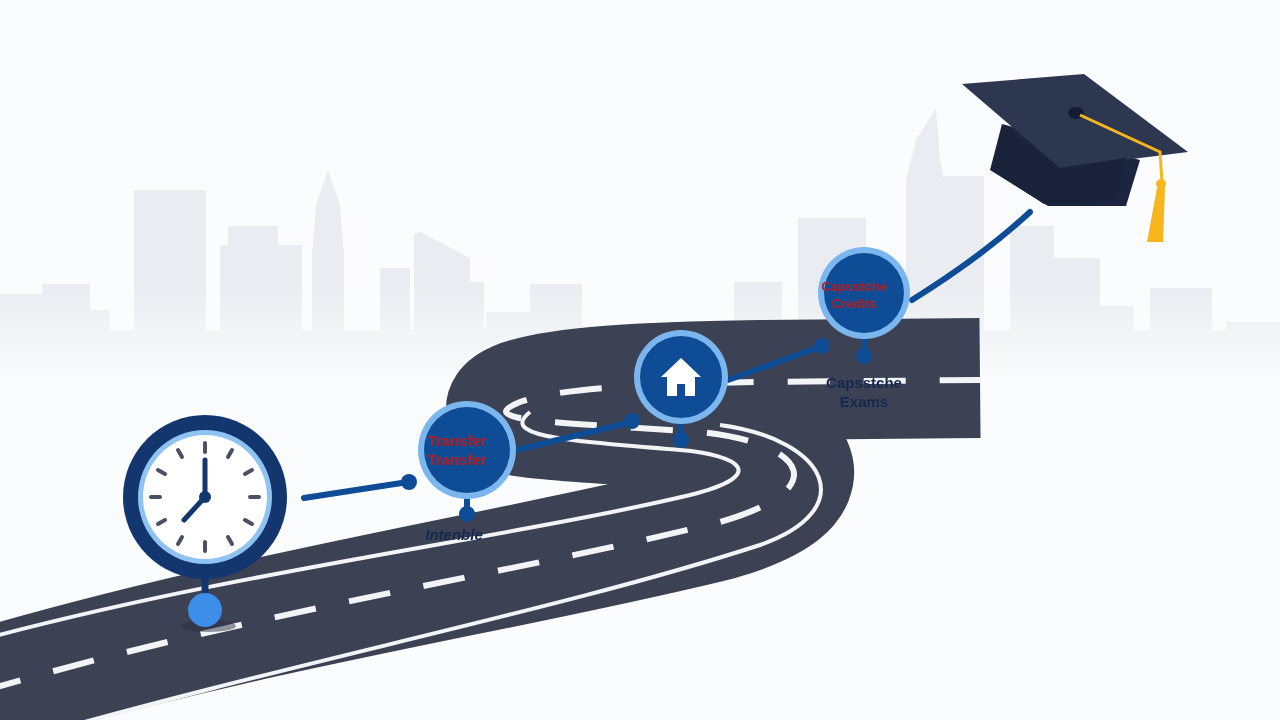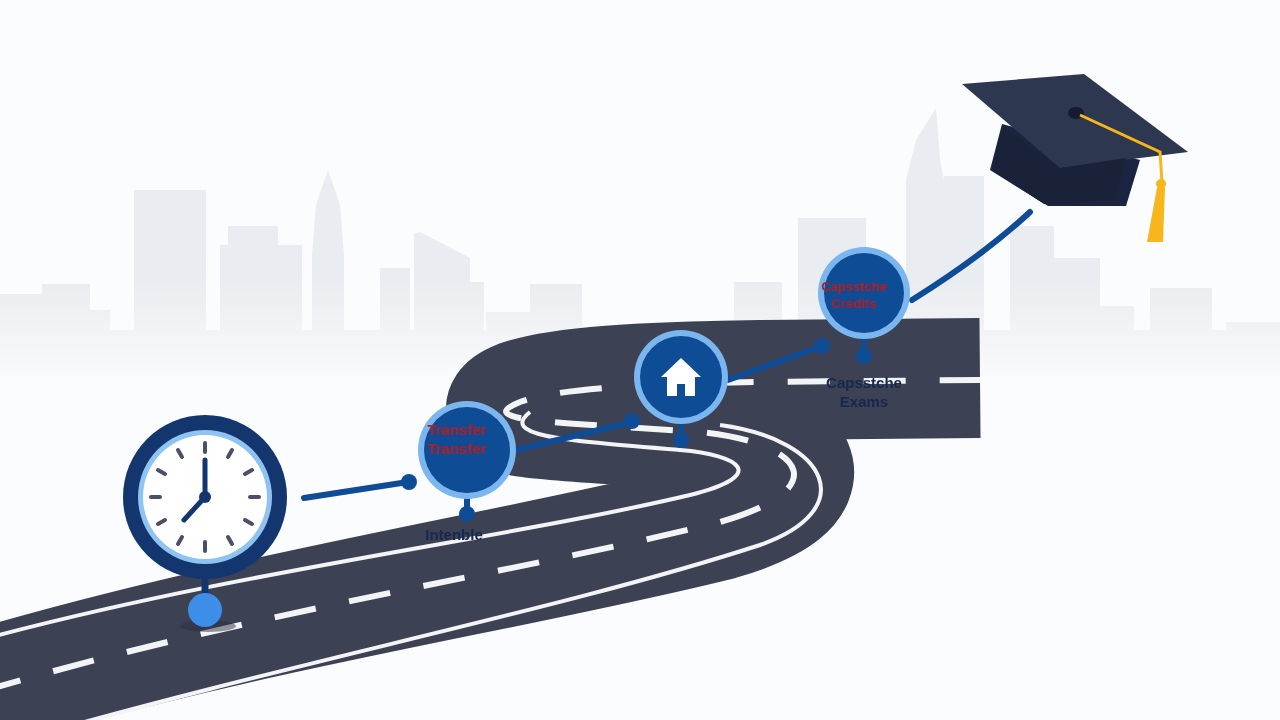--- a/index.html
+++ b/index.html
@@ -134,25 +134,25 @@
     <polygon points="1002,124 1140,160 1126,206 1048,206 990,170" fill="#1b2440"></polygon>
     <polygon points="962,84 1084,74 1188,152 1060,168" fill="#2e3750"></polygon>
     <polygon points="1002,126 1060,168 1126,158 1116,200 1044,204 992,170" fill="#1a223a"></polygon>
     <ellipse cx="1076" cy="113" rx="8" ry="6" fill="#151c31"></ellipse>
     <path d="M 1080 115 L 1160 152 L 1162 182" fill="none" stroke="#f6b61c" stroke-width="3"></path>
     <circle cx="1161" cy="184" r="5" fill="#f6b61c"></circle>
     <polygon points="1157,188 1165,188 1163,242 1147,242" fill="#f6b61c"></polygon>
   </g>
 </svg>
 
-<div class="label node-text" style="left:422px; top:420px;">
+<div class="label node-text" style="left:422px; top:431px;">
   <div>Transfer</div>
   <div>Transfer</div>
 </div>
-<div class="label below-text" style="left:384px; top:525px; font-size:15px;">Intenble</div>
+<div class="label below-text" style="left:384px; top:525px; font-size:15px;font-style:italic;">Intenble</div>
 
 <div class="label node-text" style="left:819px; top:278px; font-size:13px; line-height:17px;">
   <div>Capsstche</div>
   <div>Credits</div>
 </div>
 <div class="label below-text" style="left:794px; top:373px;">
   <div>Capsstche</div>
   <div>Exams</div>
 </div>
 

